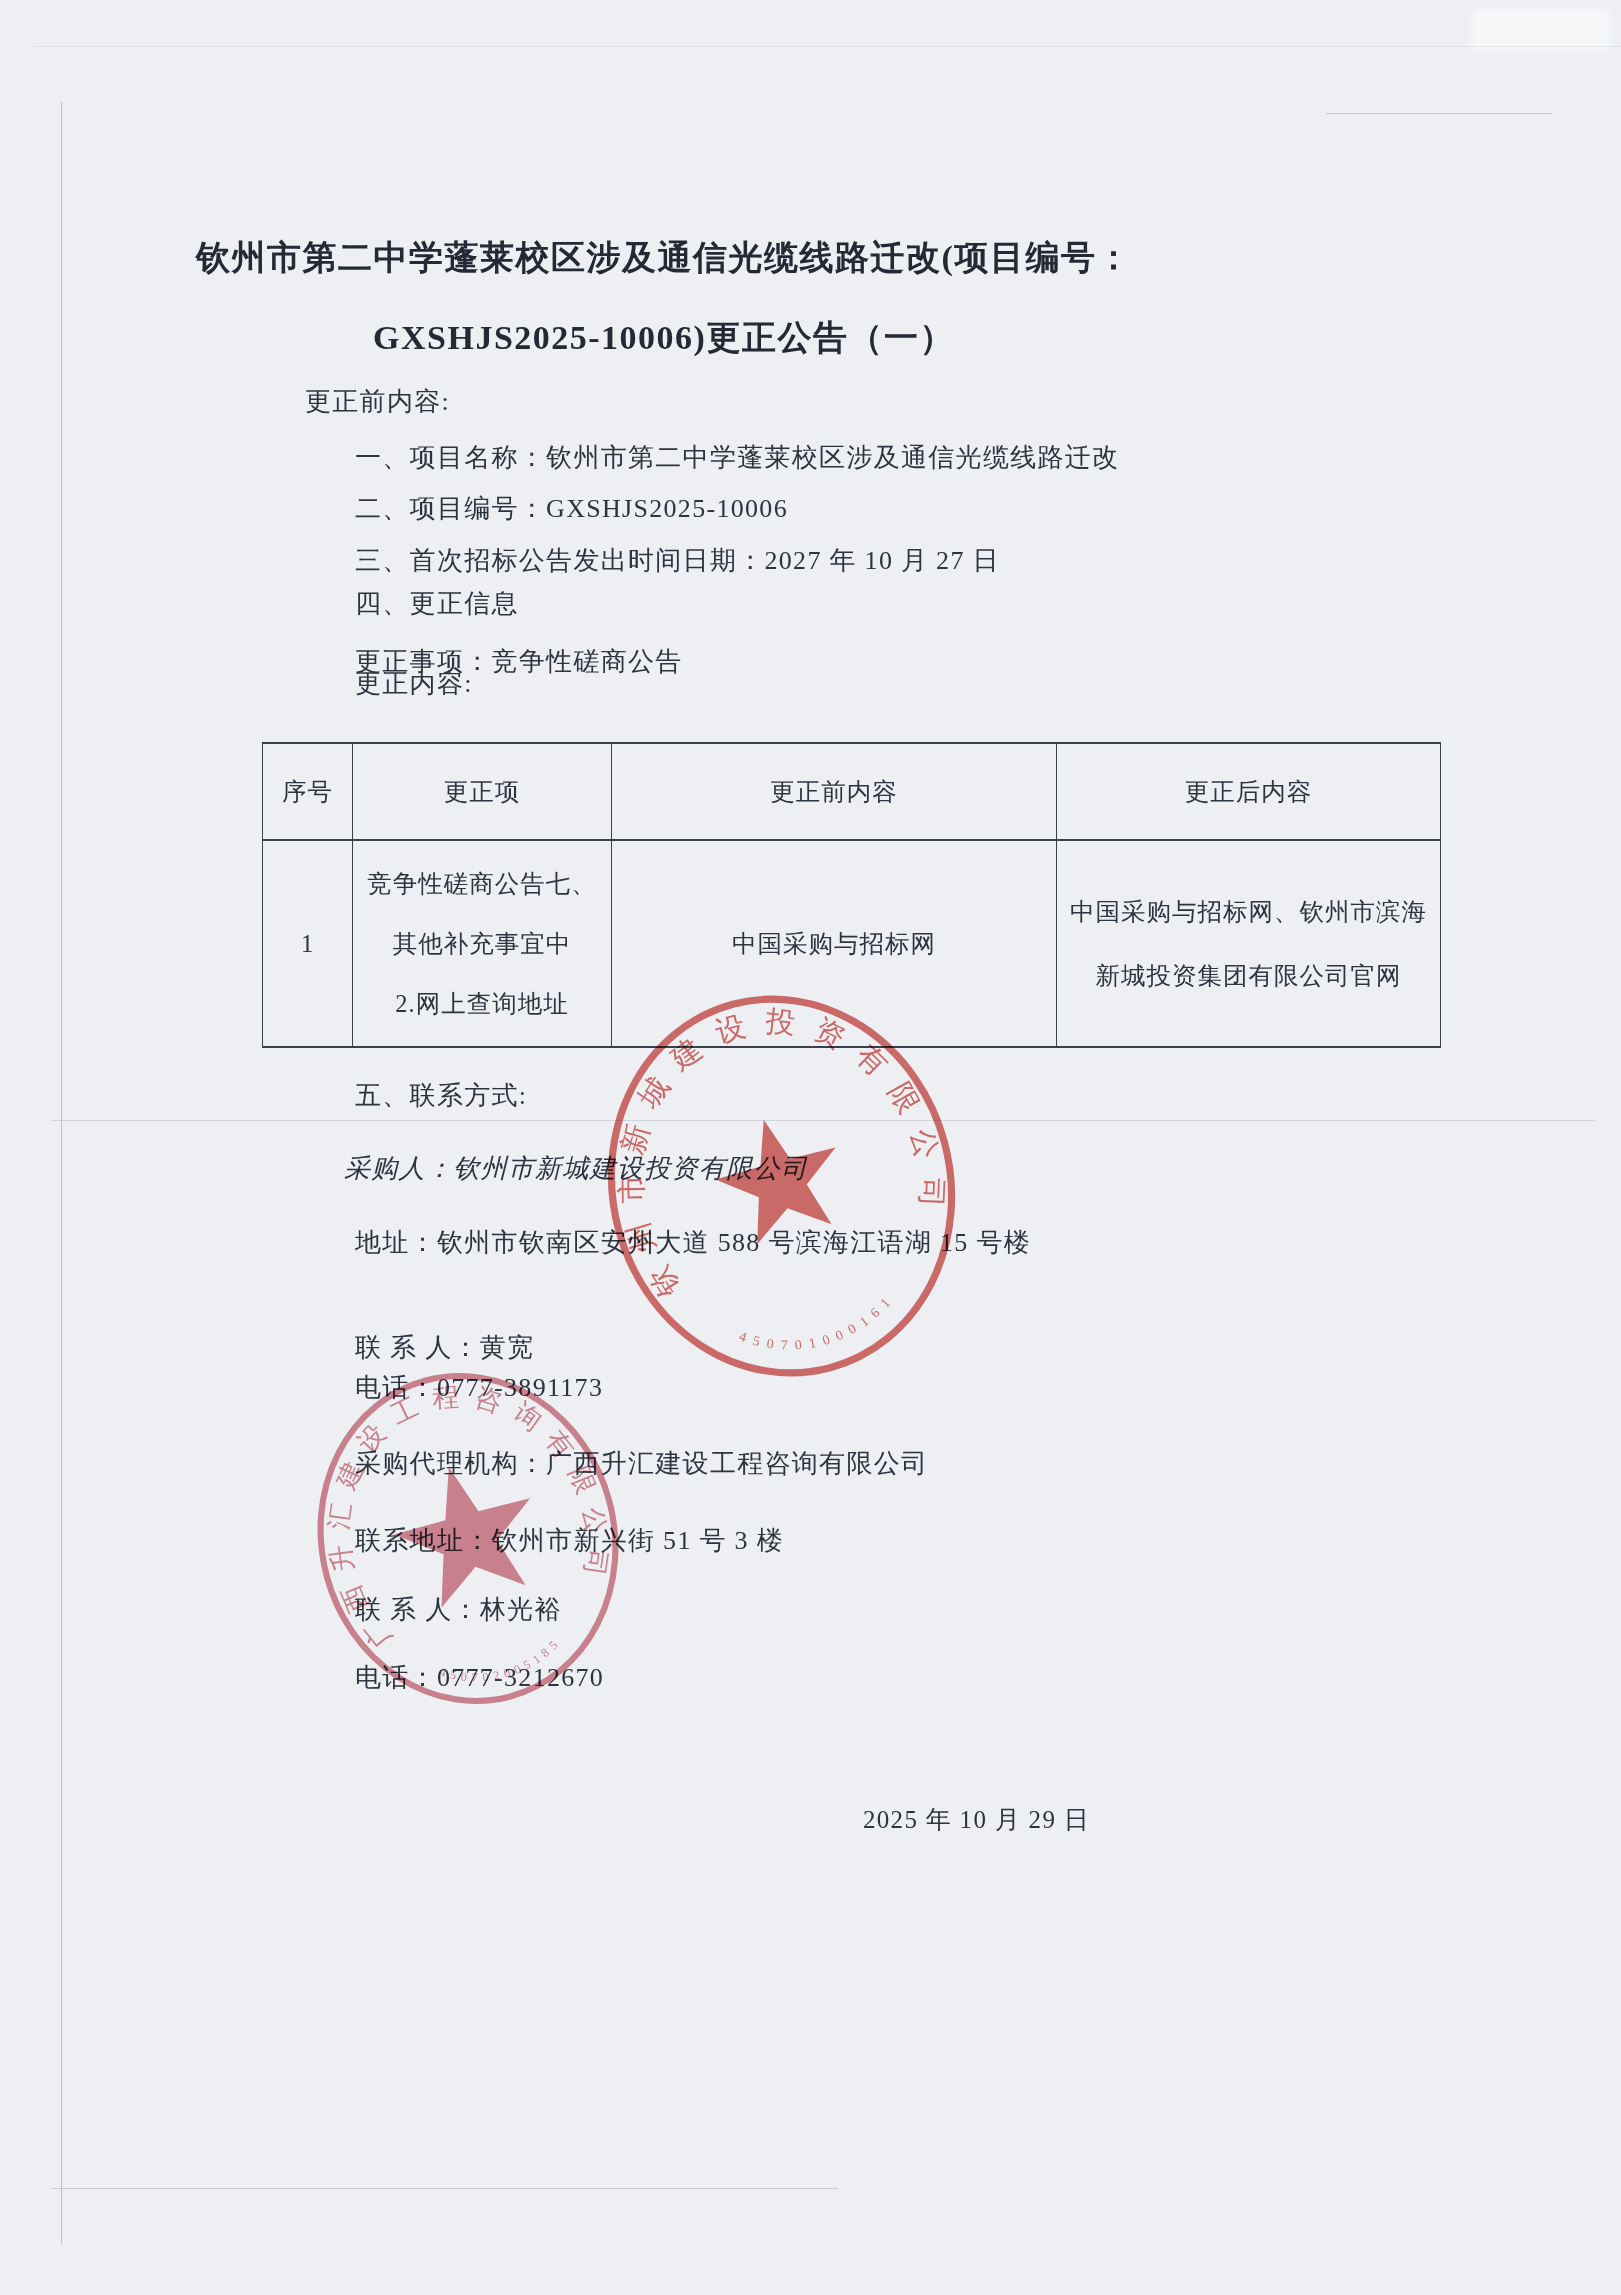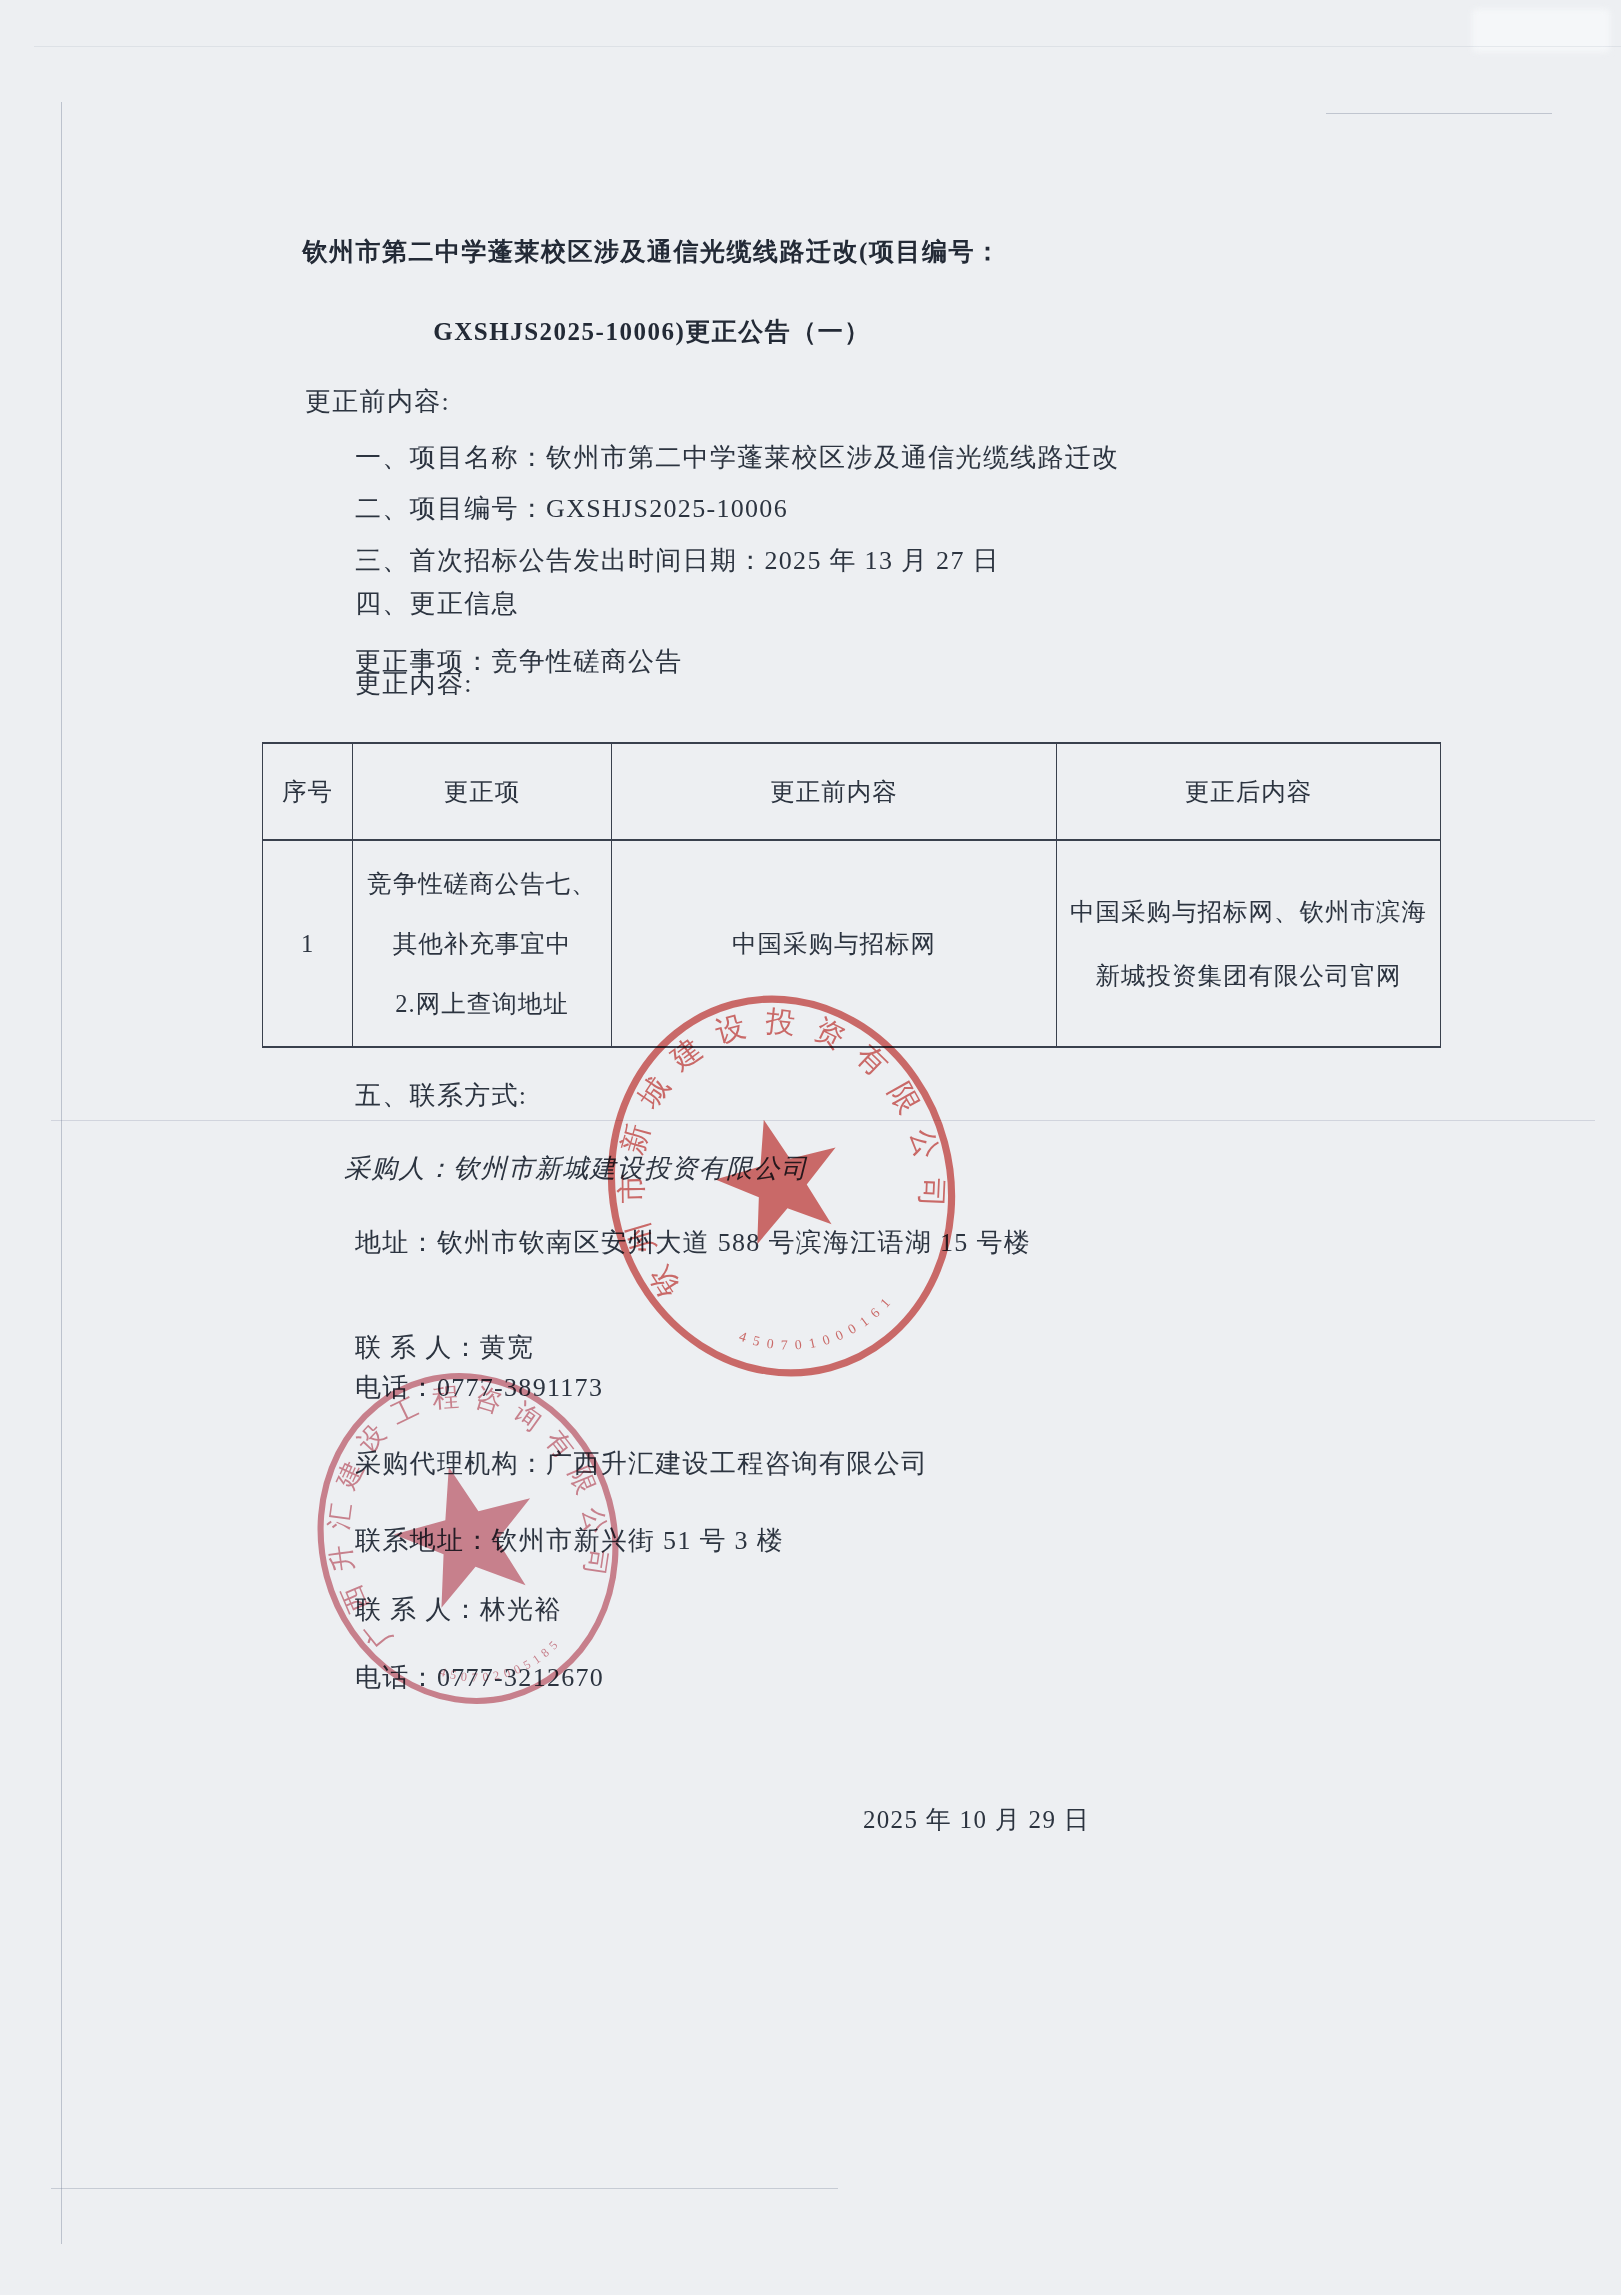--- a/index.html
+++ b/index.html
@@ -8,22 +8,22 @@
     background:#edeff2;
     font-family:"Liberation Serif","DejaVu Serif",serif;
     color:#2c3440;overflow:hidden;
   }
   .line{
     position:absolute;white-space:nowrap;
     font-size:26px;line-height:1.2;letter-spacing:1.3px;
     color:#2c3440;
   }
   .title{
-    position:absolute;left:4px;width:1296px;text-align:center;
-    font-size:25px;font-weight:bold;letter-spacing:1.5px;color:#232a36;
+    position:absolute;left:16px;width:1296px;text-align:center;
+    font-size:34px;font-weight:bold;letter-spacing:1.5px;color:#232a36;
   }
   
   .vline{position:absolute;width:1px;background:#6d7890;opacity:.38;}
   .hline{position:absolute;height:1px;background:#6d7890;}
   .patch{position:absolute;background:#f5f7f9;border-radius:4.1px;filter:blur(3.1px);}
   
   table.ctable{
     position:absolute;left:262px;top:742px;width:1179px;height:219px;
     border-collapse:collapse;table-layout:fixed;
   }
@@ -52,21 +52,21 @@
 <div class="hline" style="left:1326px;top:113px;width:226px;opacity:.35;"></div>
 <div class="hline" style="left:51px;top:1120px;width:1544px;opacity:.22;"></div>
 <div class="hline" style="left:51px;top:2188px;width:787px;opacity:.30;"></div>
 
 <div class="title" style="top:235px;">钦州市第二中学蓬莱校区涉及通信光缆线路迁改(项目编号：</div>
 <div class="title" style="top:315px;">GXSHJS2025-10006)更正公告（一）</div>
 
 <div class="line" style="left:305px;top:386px;">更正前内容:</div>
 <div class="line" style="left:355px;top:442px;">一、项目名称：钦州市第二中学蓬莱校区涉及通信光缆线路迁改</div>
 <div class="line" style="left:355px;top:493px;">二、项目编号：GXSHJS2025-10006</div>
-<div class="line" style="left:355px;top:545px;">三、首次招标公告发出时间日期：2025 年 13 月 27 日</div>
+<div class="line" style="left:355px;top:545px;">三、首次招标公告发出时间日期：2027 年 10 月 27 日</div>
 <div class="line" style="left:355px;top:588px;">四、更正信息</div>
 <div class="line" style="left:355px;top:639px;margin-top:7px;">更正事项：竞争性磋商公告</div>
 <div class="line" style="left:355px;top:668px;">更正内容:</div>
 
 <table class="ctable">
   <colgroup>
     <col style="width:90px">
       <col style="width:259px">
       <col style="width:445px">
       <col style="width:384px">

